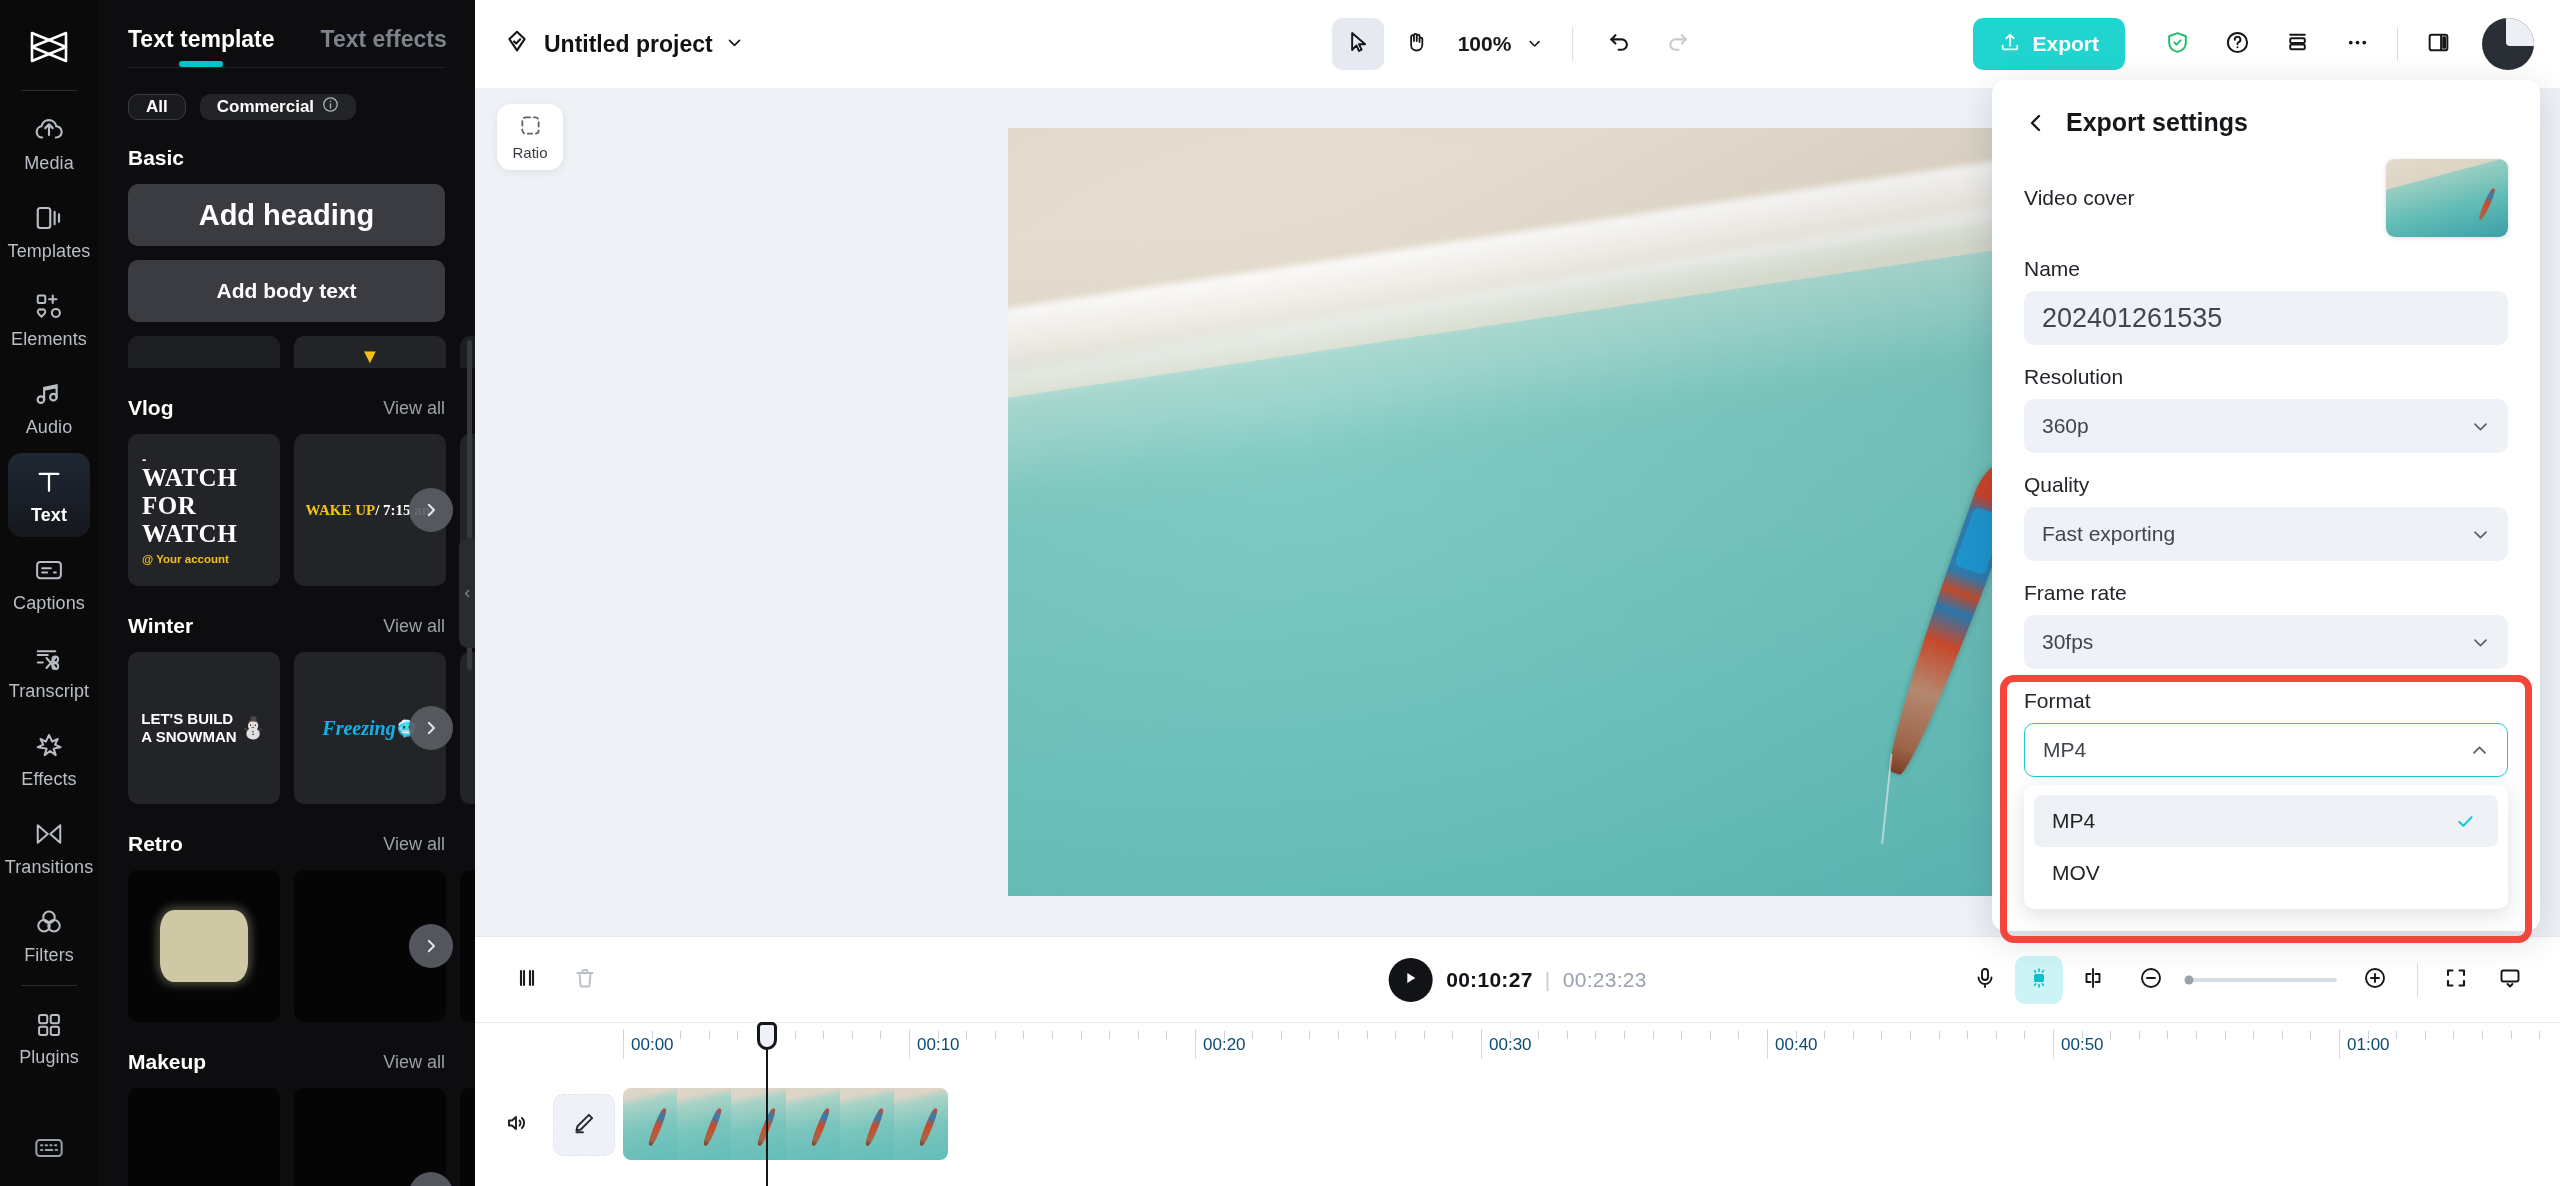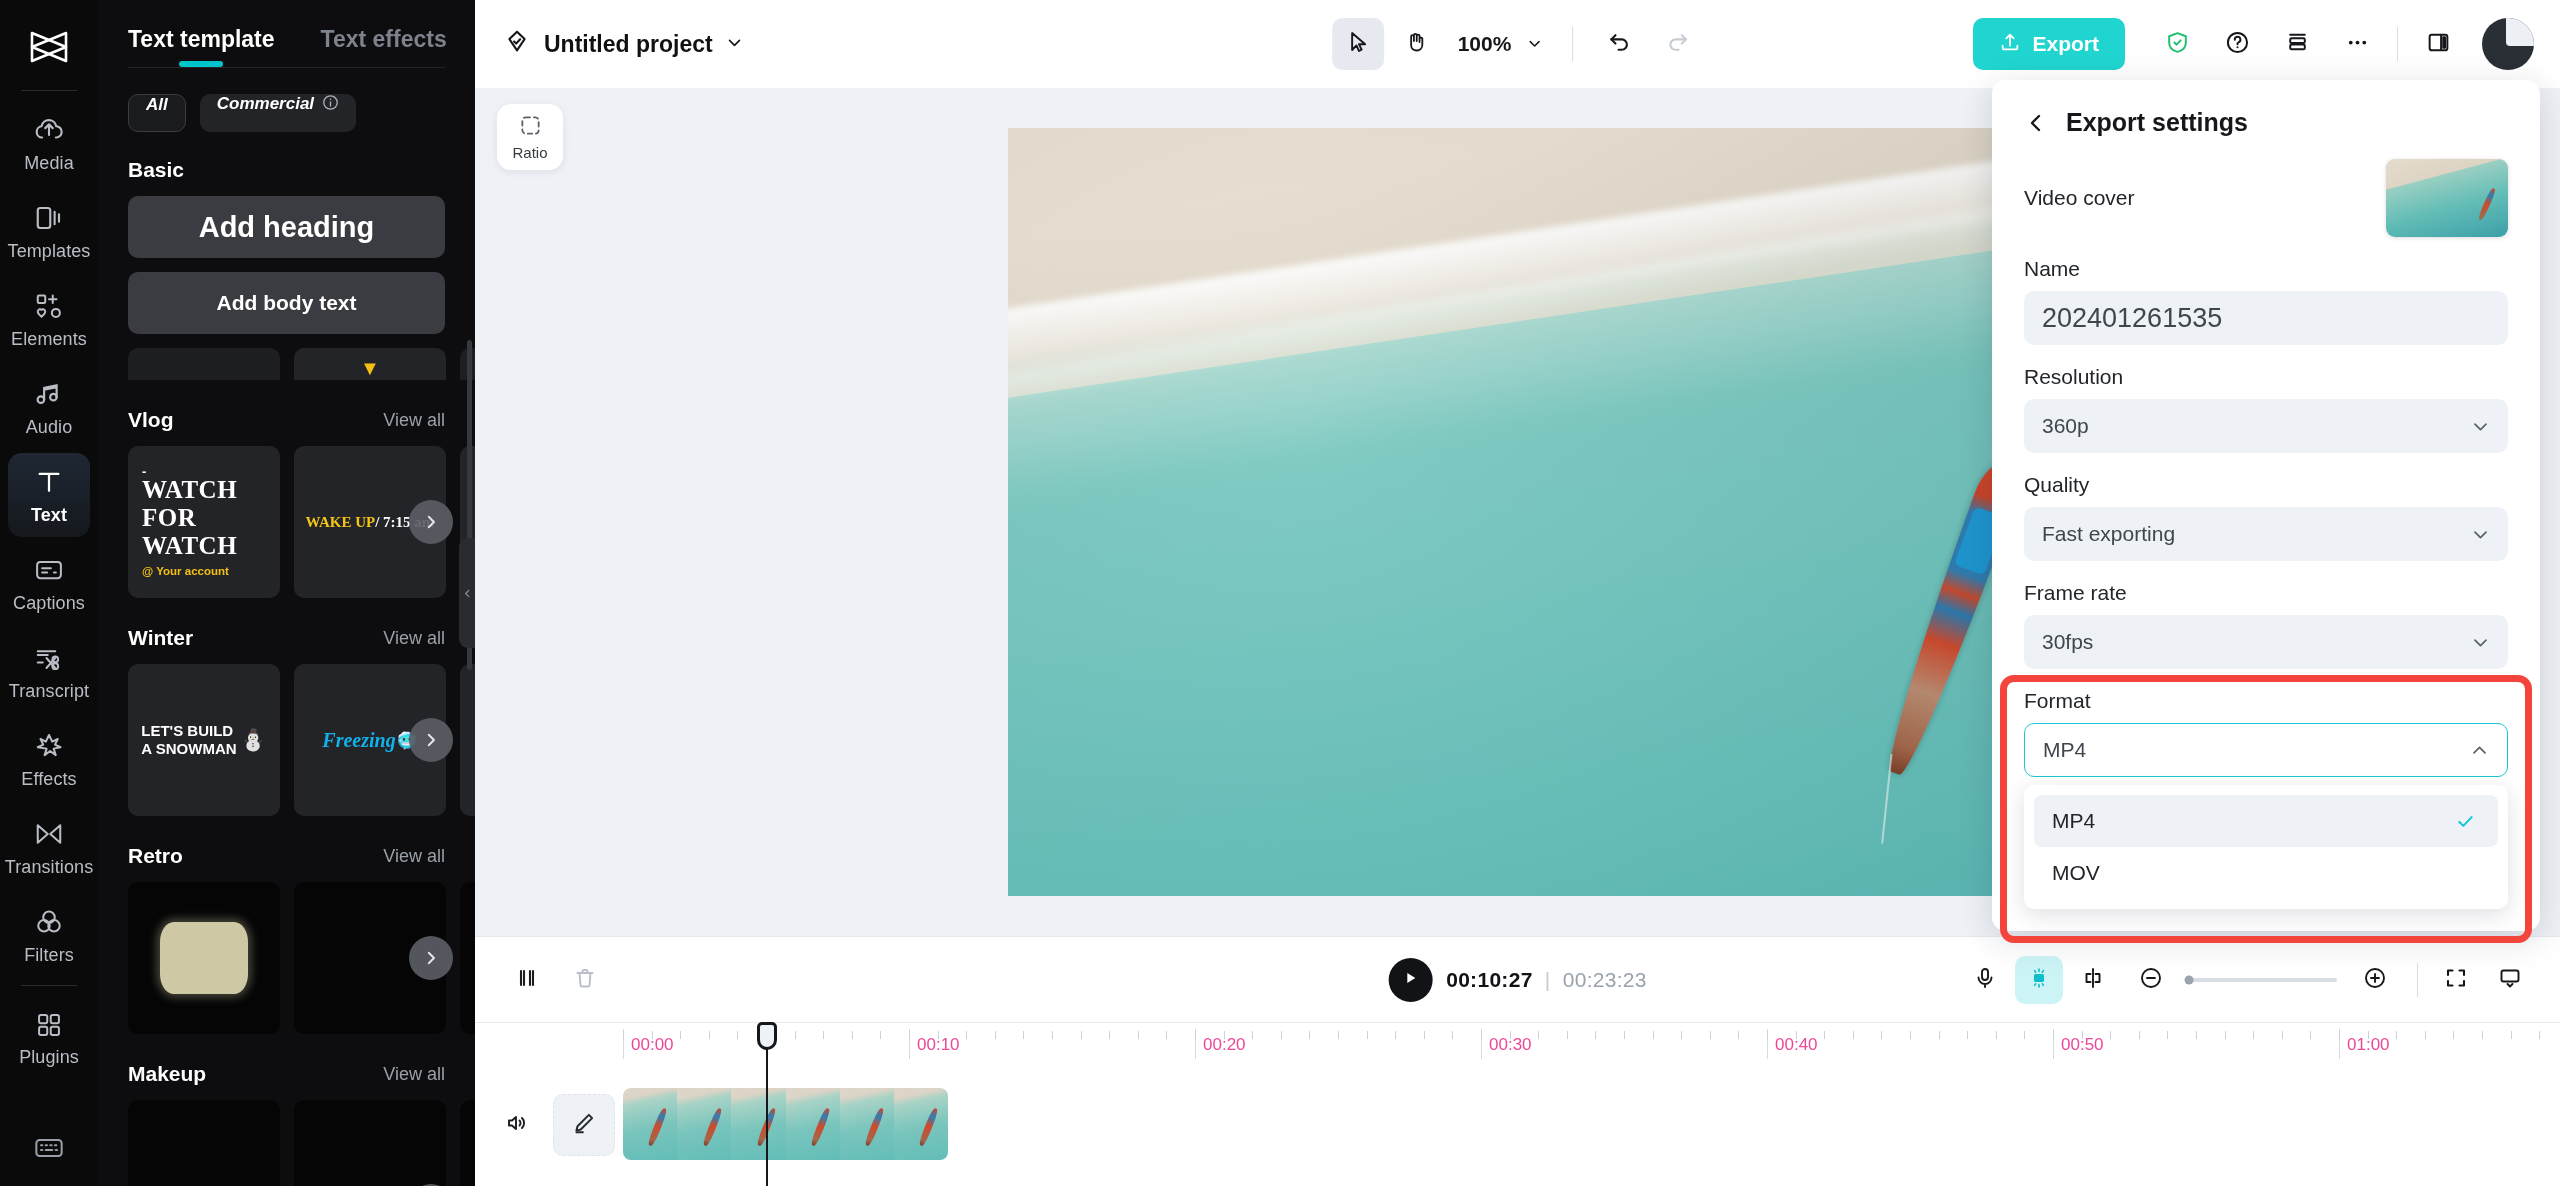--- a/index.html
+++ b/index.html
@@ -37,22 +37,22 @@
   .panel-tabs { display:flex; gap:46px; padding:26px 0 0 30px; position:relative; }
   .panel-tab { font-size:23px; font-weight:700; color:#7d828c; cursor:pointer; padding-bottom:14px; position:relative;}
   .panel-tab.active { color:#fff; }
   .panel-tab.active::after {
     content:""; position:absolute; left:50%; transform:translateX(-50%);
     bottom:0; width:44px; height:6px; border-radius:3px; background:#00c4cc;
   }
   .panel-rule { height:1px; background:#232428; margin:0 30px 0 30px; }
   .chips { display:flex; gap:14px; padding:26px 0 0 30px; }
   .chip {
-    height:38px; padding:0 17px; border-radius:10px; background:#232428; color:#fff;
-    font-size:17px; font-weight:700; display:flex; gap:8px; cursor:pointer;font-style:italic;
+    height:26px; padding:0 17px; border-radius:10px; background:#232428; color:#fff;
+    font-size:17px; font-weight:700; display:flex; align-items:center; gap:8px; cursor:pointer;
   }
   .chip.sel { background:#1a1b1e; border:1px solid #3a3c41; }
   .panel-scroll { flex:1; overflow:hidden; padding:0 0 4px 30px; position:relative; }
   .sec-h { font-size:21px; font-weight:700; color:#fff; margin:26px 0 14px; }
   .sec-h-row { display:flex; align-items:center; justify-content:space-between; padding-right:30px; margin:28px 0 14px; }
   .sec-h-row .t { font-size:21px; font-weight:700; color:#fff; }
   .sec-h-row .v { font-size:18px; color:#9aa0a8; cursor:pointer; }
   .big-btn {
     height:62px; width:317px; border-radius:10px; background:#3a3c41; color:#fff;
     display:flex; align-items:center; justify-content:center; margin-bottom:14px; cursor:pointer;
@@ -164,21 +164,21 @@
   .tcode .tot { color:#9aa2ad; font-weight:400; }
   .tl-right { margin-left:auto; display:flex; align-items:center; gap:6px; }
   .tl-right .ic { width:48px; height:48px; display:flex; align-items:center; justify-content:center; cursor:pointer; color:#16171a;}
   .tl-right .ic.act { background:#ccf3f6; border-radius:10px; color:#0fbecb;}
   .zoomslider { display:flex; align-items:center; gap:0; margin:0 4px; }
   .zs-track { width:148px; height:4px; background:#d8dde4; border-radius:2px; margin:0 14px; position:relative;}
   .zs-dot { position:absolute; left:0; top:50%; transform:translate(-50%,-50%); width:9px; height:9px; border-radius:50%; background:#9aa2ad;}
   .ruler { height:44px; border-top:1px solid #e8ebf0; position:relative; overflow:hidden; }
   .rtick { position:absolute; top:8px; width:1px; height:8px; background:#ccd2da; }
   .rtick.maj { top:6px; height:30px; background:#d6dbe2; }
-  .rlab { position:absolute; top:12px; font-size:17px; color:#ec4899; padding-left:8px; }
+  .rlab { position:absolute; top:12px; font-size:17px; color:#0c4a6e; padding-left:8px; }
   .tracks { position:relative; height:120px; }
   .track-ctl { position:absolute; left:22px; top:28px; display:flex; align-items:center; gap:16px; }
   .track-ctl .sp { width:40px; height:40px; display:flex; align-items:center; justify-content:center; color:#1b1c1f; cursor:pointer;}
   .track-ctl .ed { width:62px; height:62px; border-radius:10px; background:#eef1f5; border:1px dashed #dfe4ea;
                    display:flex; align-items:center; justify-content:center; color:#262a30; cursor:pointer;}
   .clip-strip {
     position:absolute; left:148px; top:22px; width:325px; height:72px; border-radius:8px; overflow:hidden;
     display:flex; cursor:pointer;
   }
   .cf { flex:1; position:relative; overflow:hidden;

